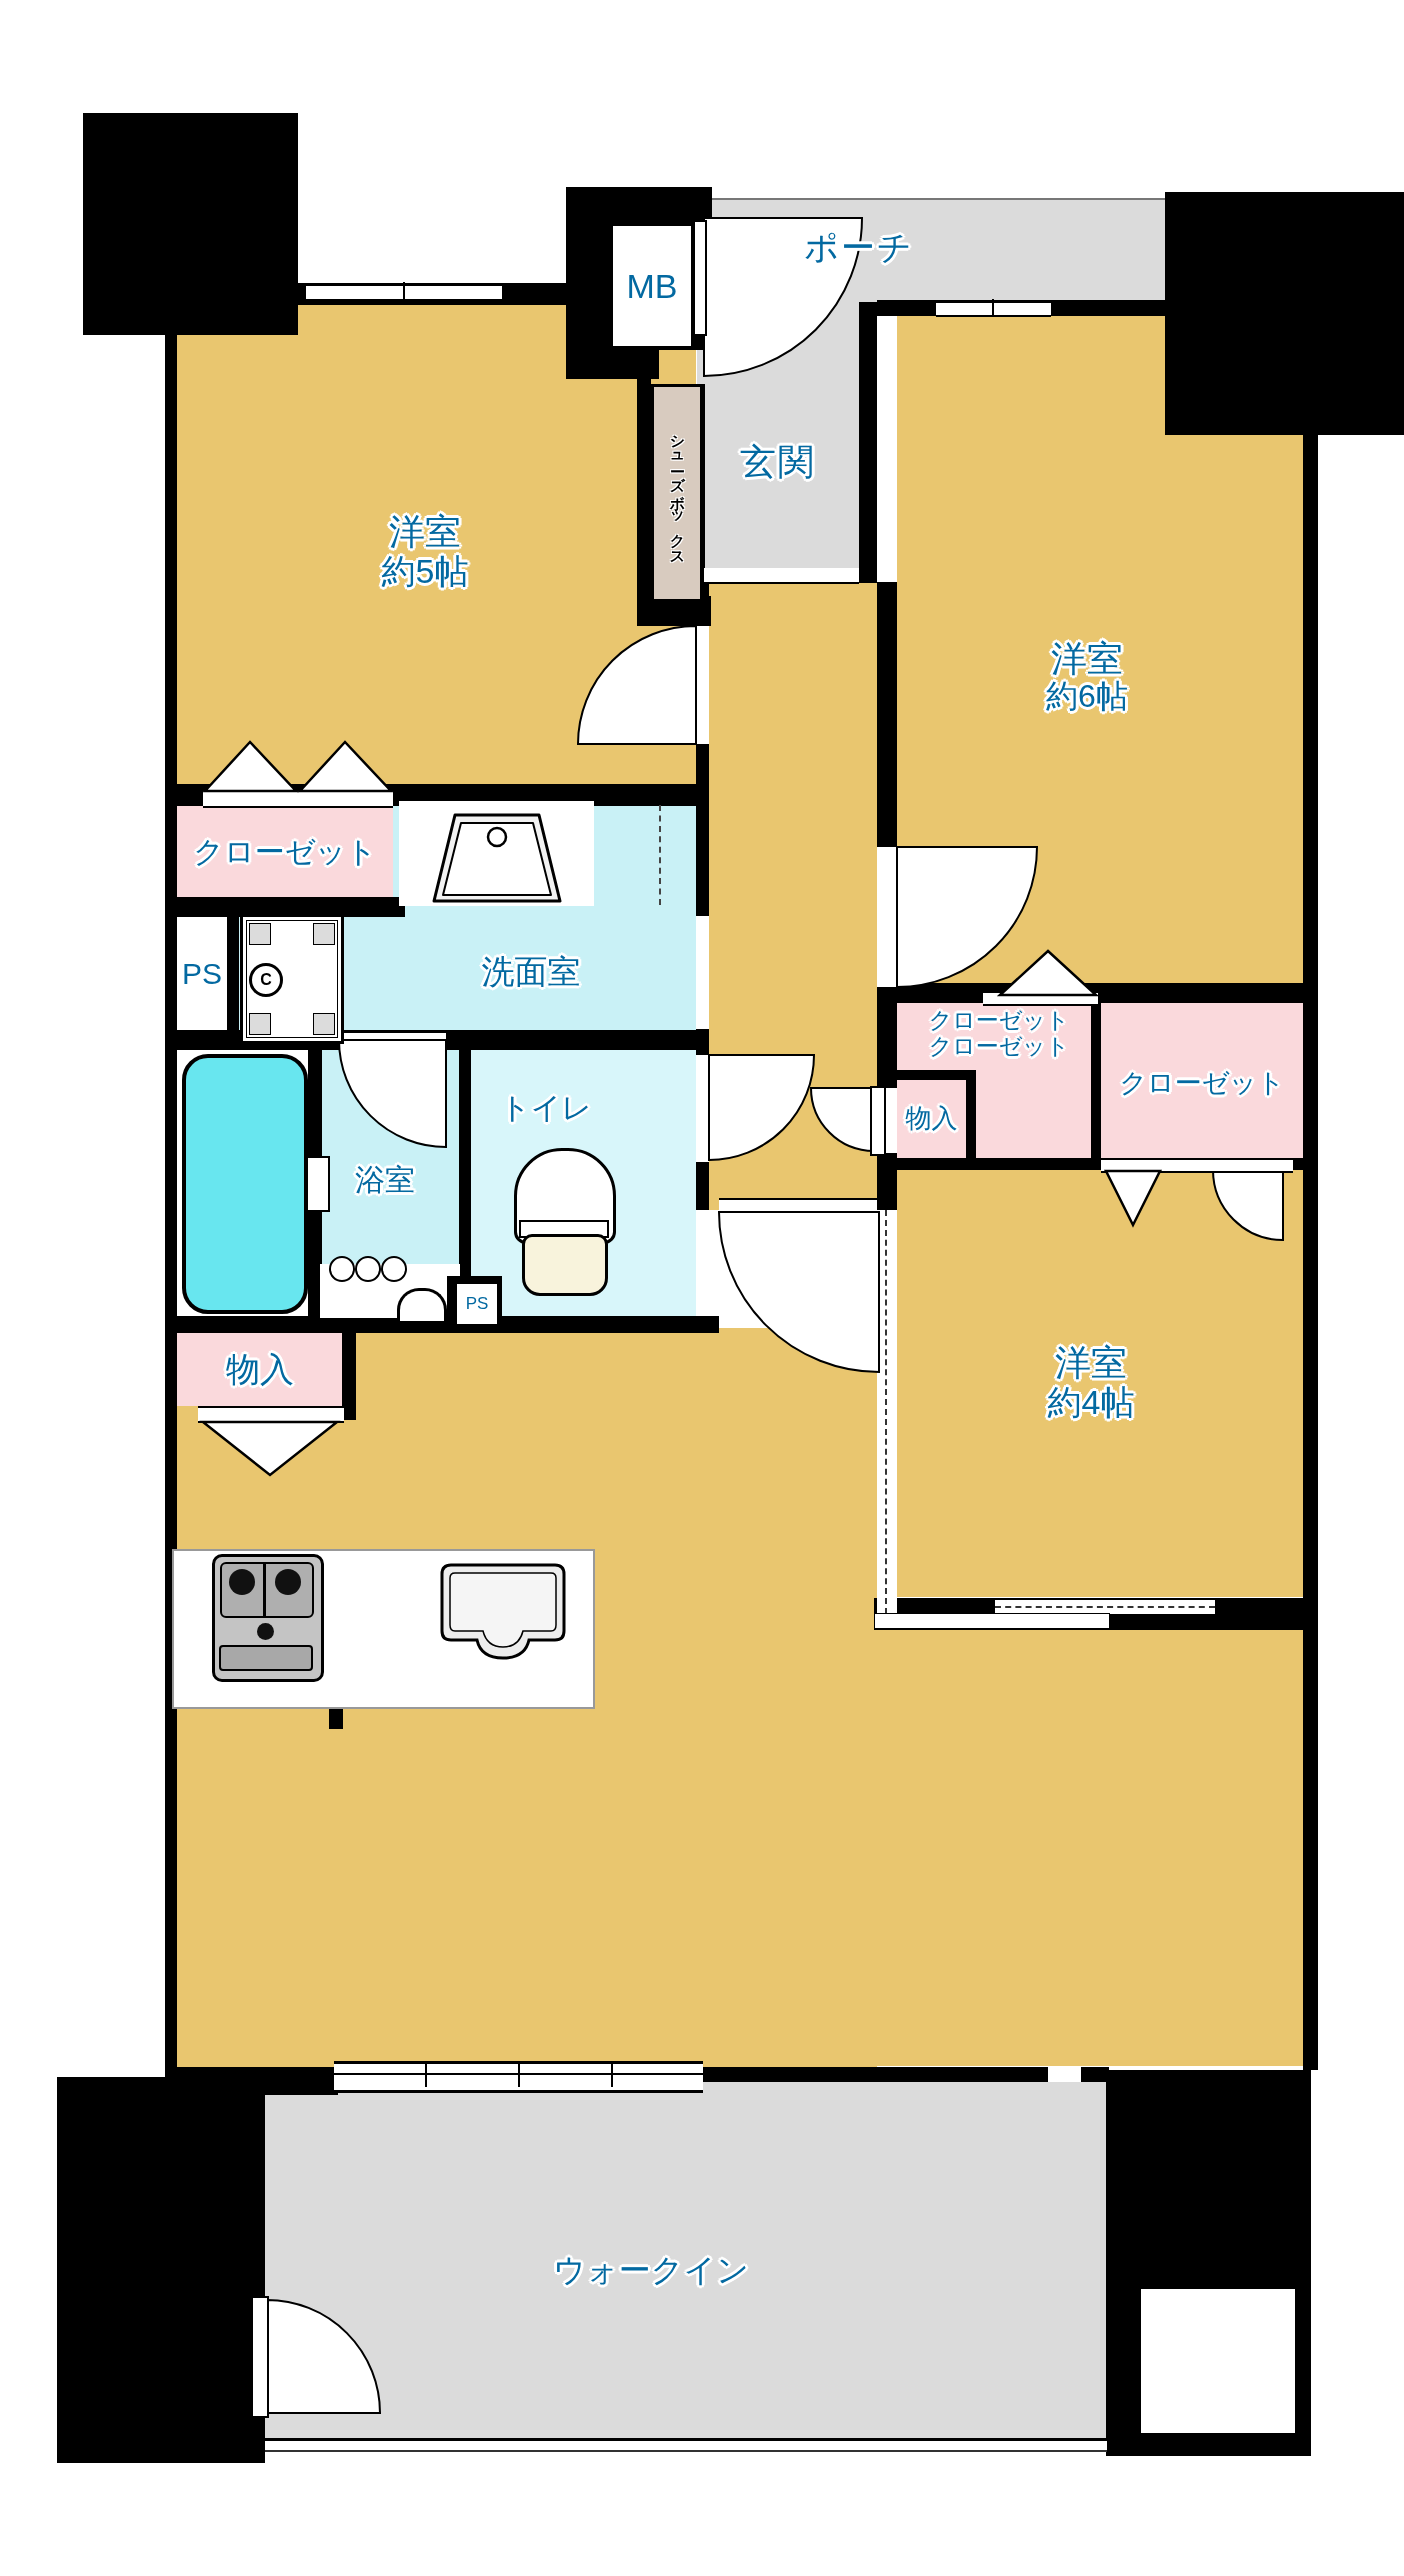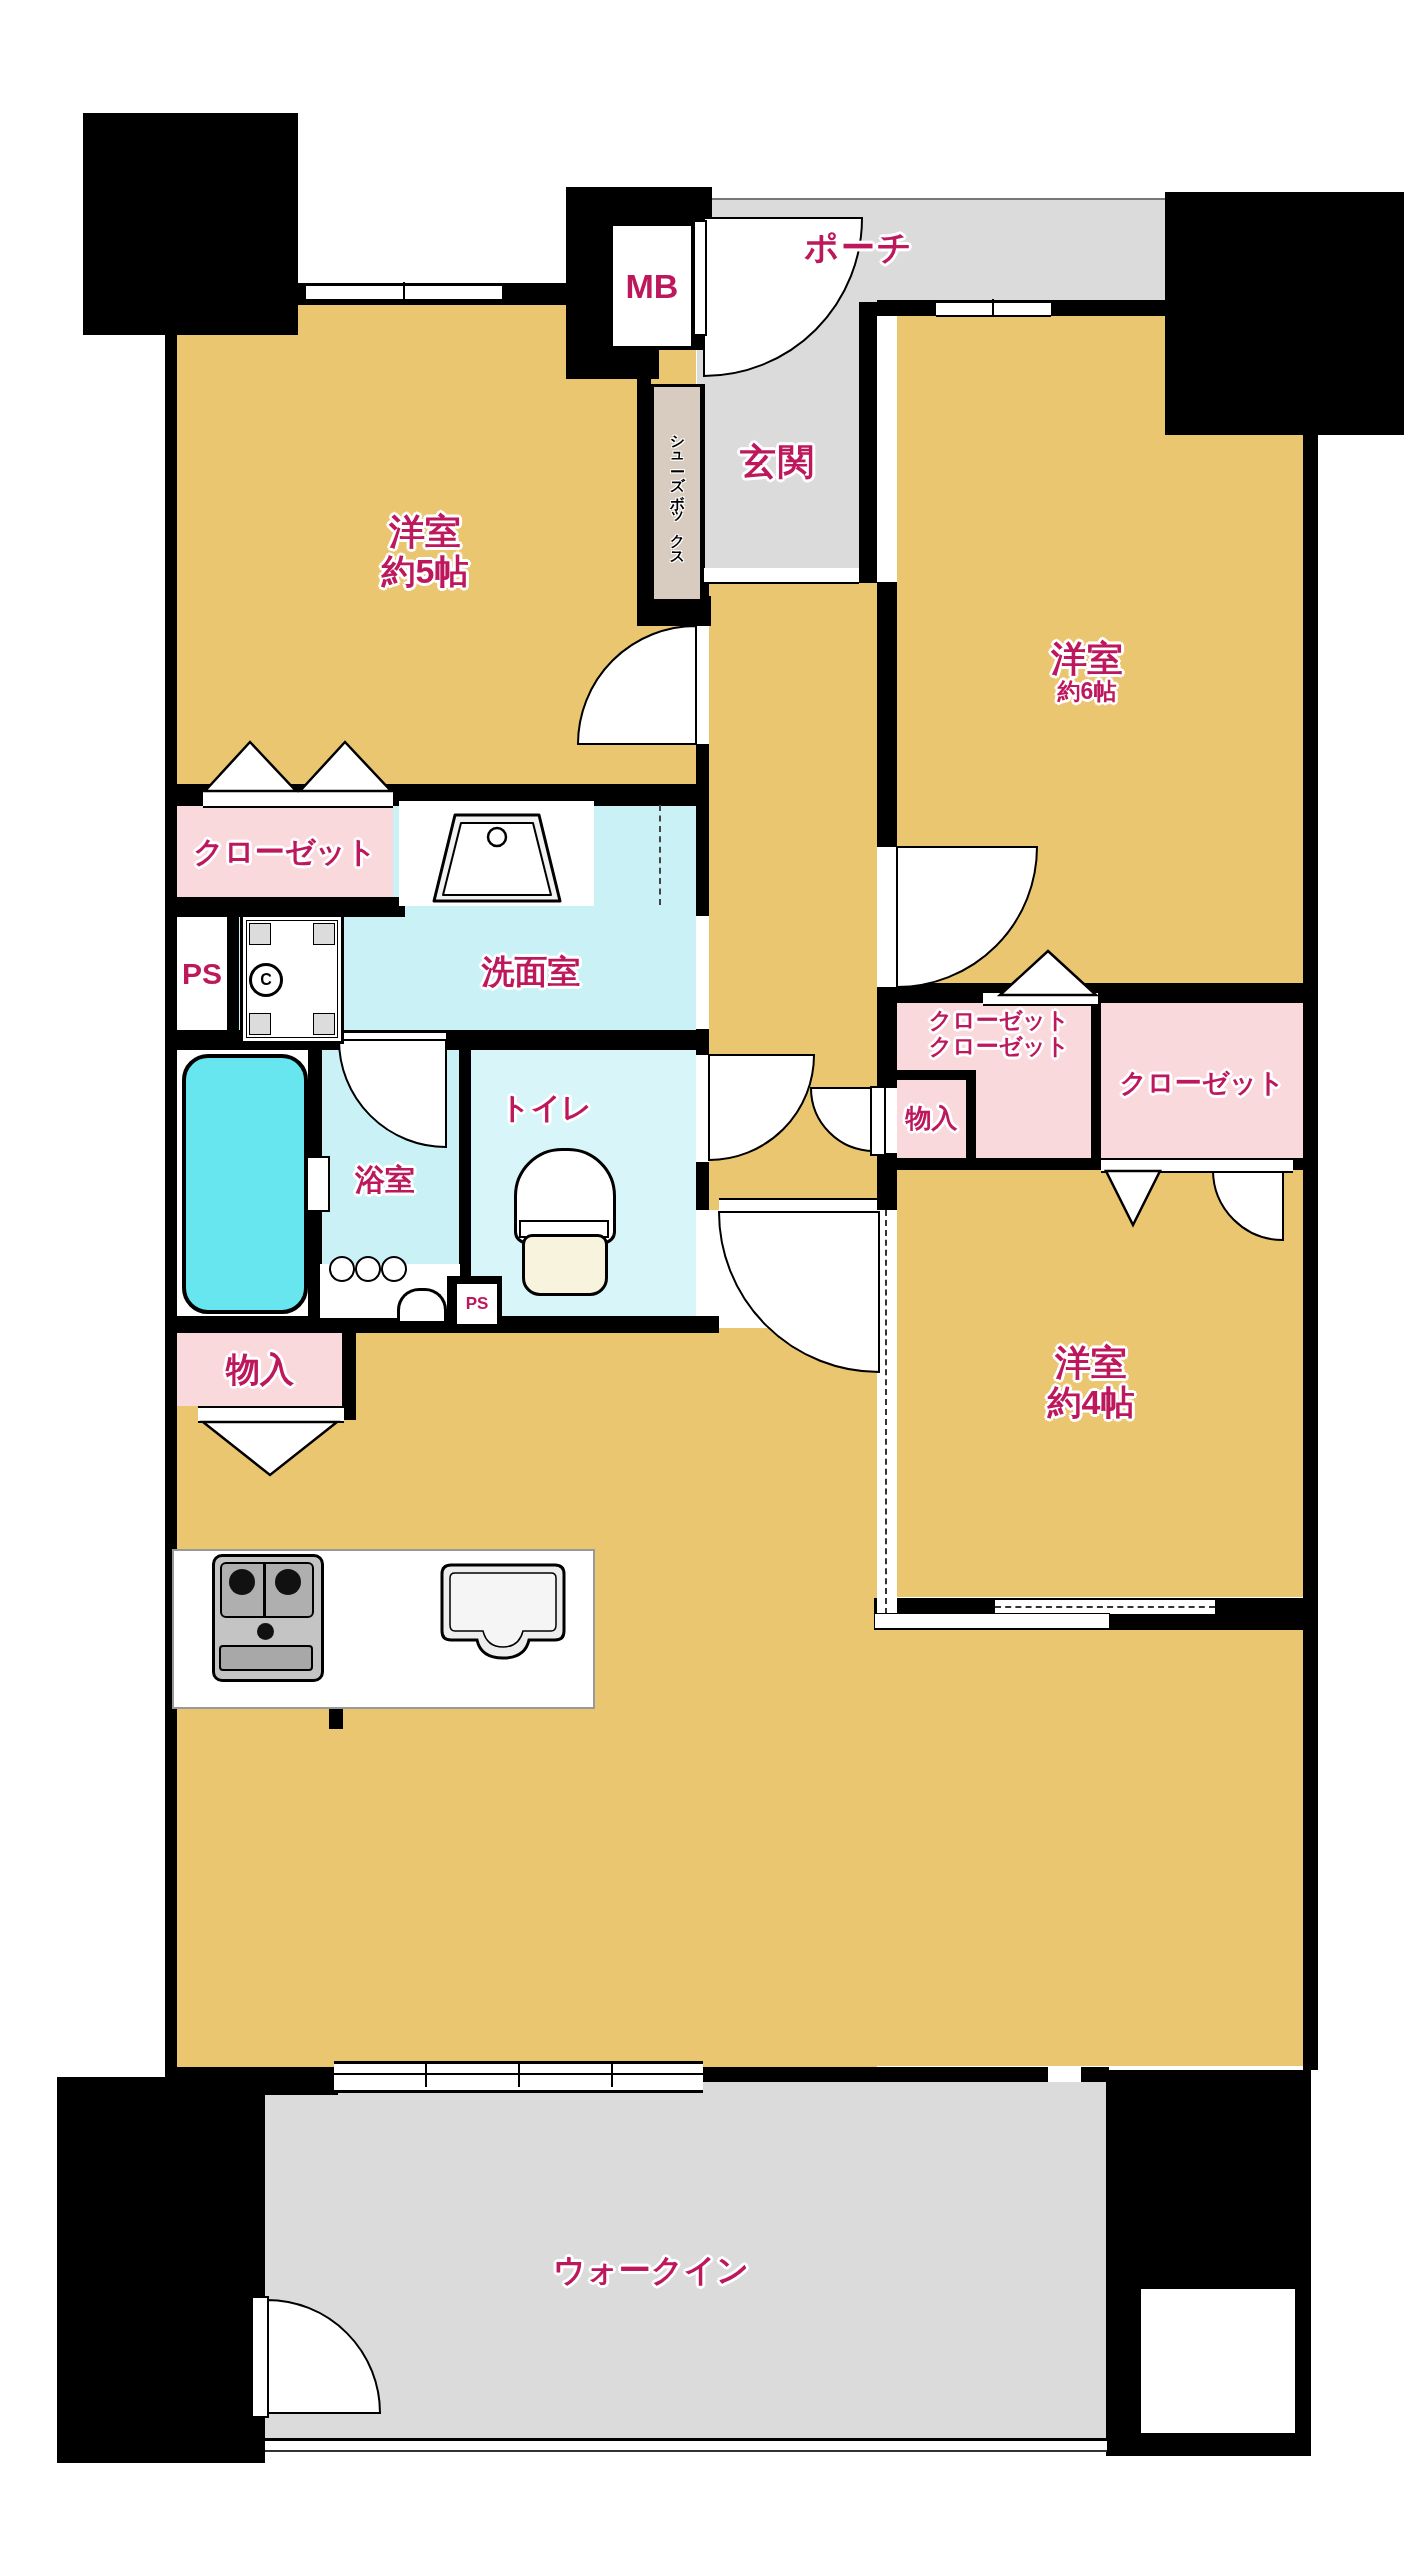--- a/index.html
+++ b/index.html
@@ -6,21 +6,21 @@
   #plan{position:relative;width:1405px;height:2576px;background:#fff;overflow:hidden;
         font-family:"Liberation Sans","DejaVu Sans",sans-serif;}
   .abs{position:absolute;}
   .wall{position:absolute;background:var(--wall);}
   .floor{position:absolute;background:var(--floor);}
   .outdoor{position:absolute;background:var(--outdoor);}
   .water{position:absolute;background:var(--water);}
   .water-light{position:absolute;background:var(--waterLight);}
   .pink{position:absolute;background:var(--pink);}
   .whitebox{position:absolute;background:#fff;}
-  .lbl{position:absolute;color:#be185d;font-weight:bold;text-align:center;line-height:1.12;
+  .lbl{position:absolute;color:#0369a1;font-weight:normal;text-align:center;line-height:1.12;
        text-shadow:-2px -2px 0 #fff,2px -2px 0 #fff,-2px 2px 0 #fff,2px 2px 0 #fff,
                    0 -3px 0 #fff,0 3px 0 #fff,-3px 0 0 #fff,3px 0 0 #fff;
        white-space:nowrap;}
   .cent{display:flex;align-items:center;justify-content:center;}
   svg{position:absolute;overflow:visible;}
   .track{position:absolute;background:#fff;border-top:2px solid #000;border-bottom:2px solid #000;}
   .leaf{position:absolute;background:#fff;border:2px solid #000;}
   .tick{position:absolute;background:#000;}
 </style>
 </head>
@@ -239,21 +239,21 @@
 
   <div class="lbl" style="left:759px;top:228px;width:200px;font-size:34px;letter-spacing:2px;">ポーチ</div>
   <div class="lbl" style="left:703px;top:442px;width:150px;font-size:36px;letter-spacing:2px;">玄関</div>
 
   <div class="lbl" style="left:300px;top:512px;width:250px;font-size:36px;">
     <div>洋室</div>
     <div style="font-size:34px;">約5帖</div>
   </div>
   <div class="lbl" style="left:962px;top:639px;width:250px;font-size:36px;">
     <div>洋室</div>
-    <div style="font-size:23px;">約6帖</div>
+    <div style="font-size:32px;">約6帖</div>
   </div>
   <div class="lbl" style="left:966px;top:1343px;width:250px;font-size:36px;">
     <div>洋室</div>
     <div style="font-size:34px;">約4帖</div>
   </div>
 
   <div class="lbl" style="left:431px;top:954px;width:200px;font-size:33px;">洗面室</div>
   <div class="lbl" style="left:320px;top:1163px;width:130px;font-size:30px;">浴室</div>
   <div class="lbl" style="left:471px;top:1091px;width:150px;font-size:30px;">トイレ</div>
 

